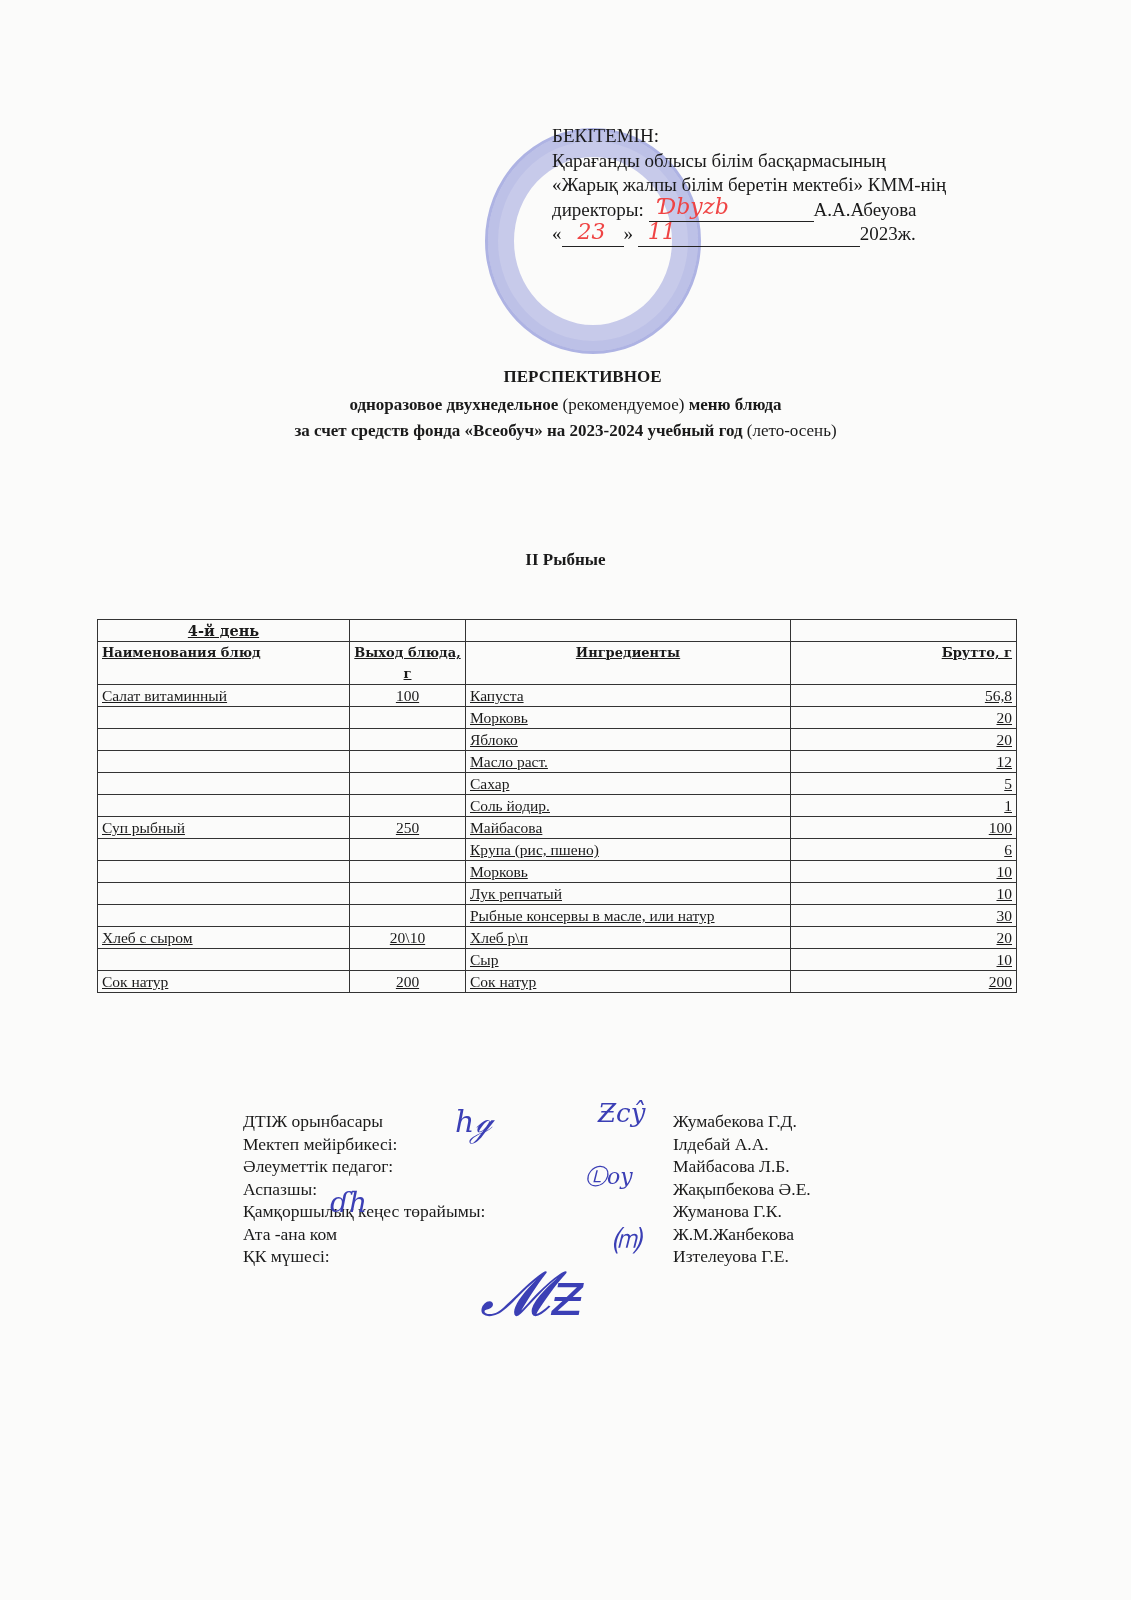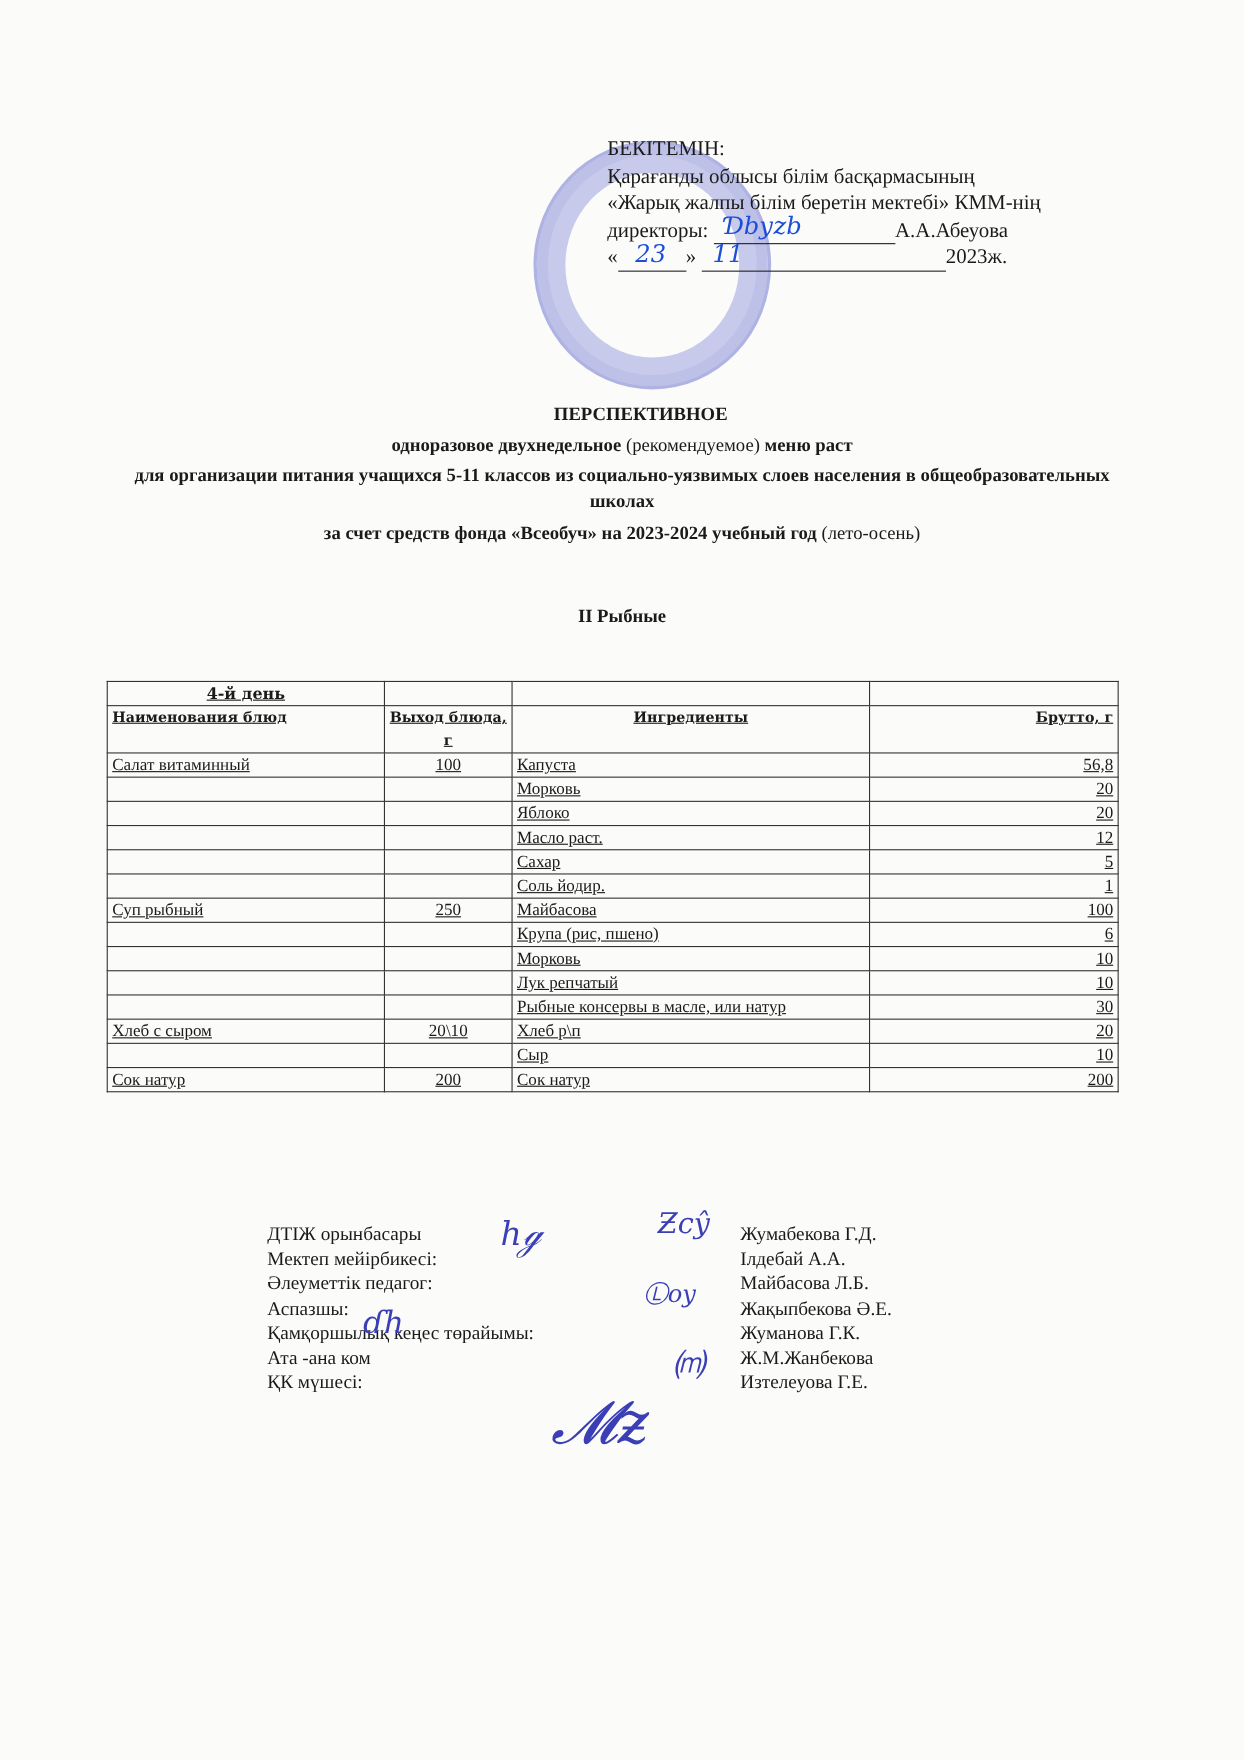--- a/index.html
+++ b/index.html
@@ -4,21 +4,21 @@
 <style>
   html, body { margin: 0; padding: 0; }
   body {
     width: 1131px; height: 1600px; background: #fbfbfa;
     font-family: "Liberation Serif", "DejaVu Serif", serif; color: #1a1a1a;
     position: relative; overflow: hidden;
   }
   .approve { position: absolute; left: 552px; top: 124px; font-size: 19px; line-height: 24.5px; }
   .approve div { white-space: nowrap; }
   .sign-line { display: inline-block; border-bottom: 1px solid #222; vertical-align: bottom; height: 20px; position: relative; }
-  .hand { color: #1d4ed8; font-family: "DejaVu Serif", serif; font-style: italic; position: absolute; left: 10px; top: -6px; font-size: 22px; }
+  .hand { color: #ef4444; font-family: "DejaVu Serif", serif; font-style: italic; position: absolute; left: 10px; top: -6px; font-size: 22px; }
   .stamp {
     position: absolute; left: 485px; top: 128px; width: 210px; height: 220px;
     border-radius: 50%; border: 3px solid rgba(80,90,200,0.45);
     box-shadow: inset 0 0 0 10px rgba(80,90,200,0.08), inset 0 0 0 24px rgba(255,255,255,0), inset 0 0 0 26px rgba(80,90,200,0.3);
     pointer-events: none;
   }
   .title-block { position: absolute; left: 0; width: 1131px; top: 366px; text-align: center; font-weight: bold; font-size: 17px; line-height: 22px; }
   .title-block .normal { font-weight: normal; }
   .week { position: absolute; left: 0; width: 1131px; top: 550px; text-align: center; font-weight: bold; font-size: 17px; }
   table.menu {
@@ -51,23 +51,22 @@
   </div>
   <div>
     <span>«</span><span class="sign-line" style="width:62px;"><span class="hand" style="left:16px;">23</span></span><span>»</span>
     <span class="sign-line" style="width:222px;"><span class="hand">11</span></span><span>2023ж.</span>
   </div>
 </div>
 
 <div class="title-block">
   <div style="margin-bottom:6px;padding-left:34px;">ПЕРСПЕКТИВНОЕ</div>
   <div style="margin-bottom:4px;">
-    <span>одноразовое двухнедельное </span><span class="normal">(рекомендуемое)</span><span> меню раст</span>
+    <span>одноразовое двухнедельное </span><span class="normal">(рекомендуемое)</span><span> меню блюда</span>
   </div>
-  <div style="width:900px;margin:0 auto 6px auto;line-height:24px;">для организации питания учащихся 5-11 классов из социально-уязвимых слоев населения в общеобразовательных школах</div>
   <div>
     <span>за счет средств фонда «Всеобуч» на 2023-2024 учебный год </span><span class="normal">(лето-осень)</span>
   </div>
 </div>
 
 <div class="week">II Рыбные</div>
 
 <table class="menu">
   <tbody id="menu-body">
     <tr class="hdr">
@@ -186,13 +185,13 @@
     <div>Жуманова Г.К.</div>
     <div>Ж.М.Жанбекова</div>
     <div>Изтелеуова Г.Е.</div>
   </div>
 
 <div class="sig" style="left:455px;top:1100px;font-size:30px;">ℎℊ</div>
 <div class="sig" style="left:598px;top:1098px;font-size:26px;">Ƶcŷ</div>
 <div class="sig" style="left:585px;top:1162px;font-size:22px;">Ⓛoy</div>
 <div class="sig" style="left:330px;top:1186px;font-size:28px;">ɗℎ</div>
 <div class="sig" style="left:612px;top:1222px;font-size:28px;">⒨</div>
-<div class="sig" style="left:501px;top:1262px;font-size:54px;">𝓜ƶ</div>
+<div class="sig" style="left:480px;top:1262px;font-size:62px;font-family:Liberation Mono, monospace;">𝓜ƶ</div>
 
 </body></html>

